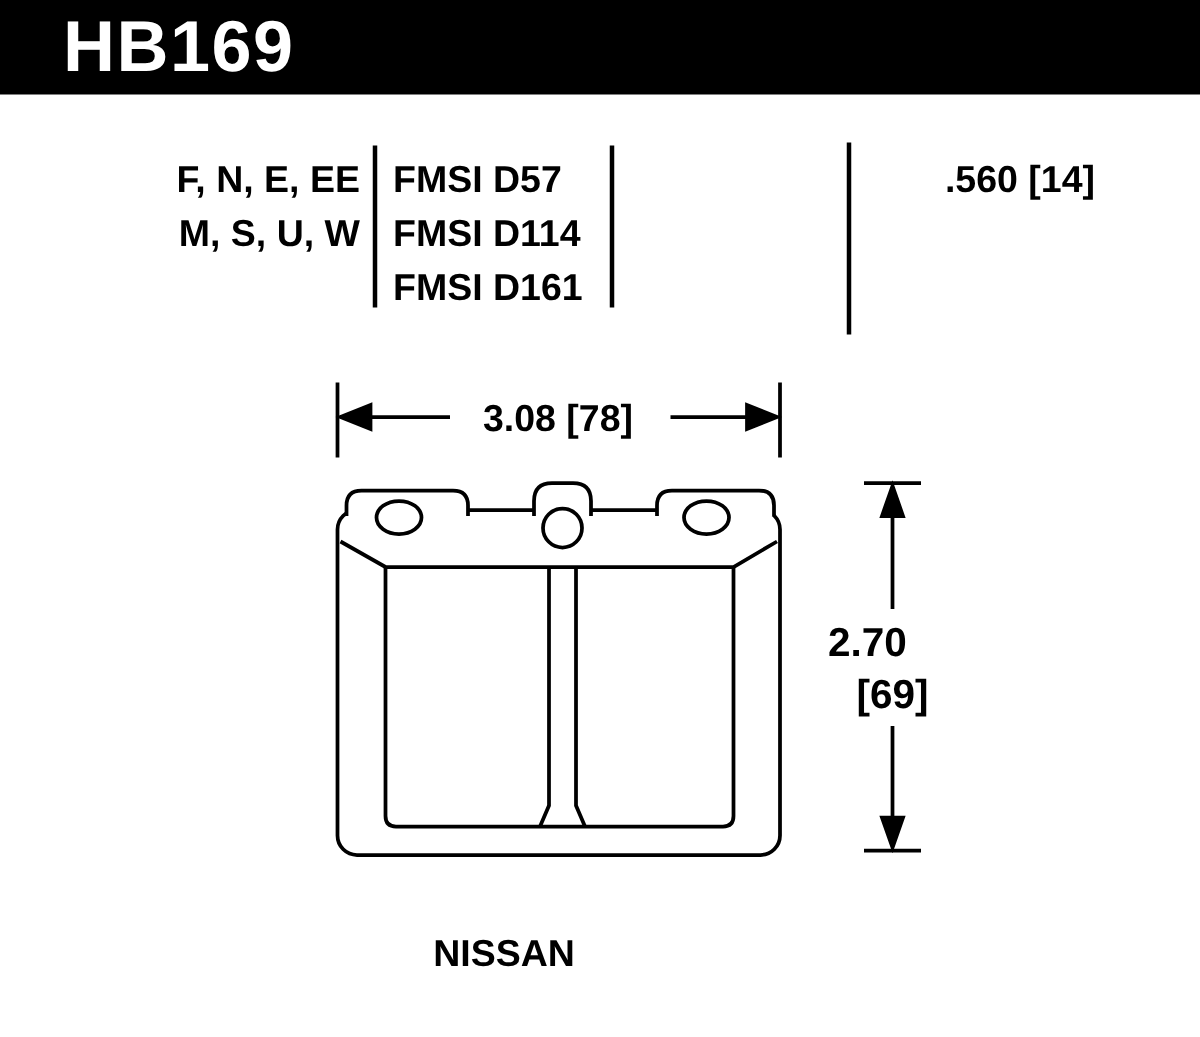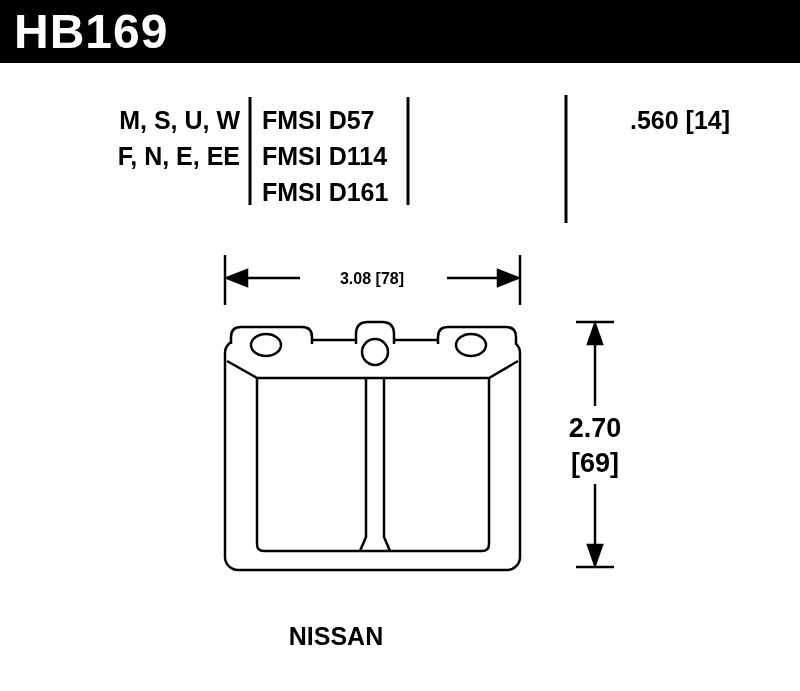--- a/index.html
+++ b/index.html
@@ -19,21 +19,21 @@
   .abs { position: absolute; }
   .header-bar {
     left: 0; top: 10; width: 800px; height: 63px;
     background: #000000;
     display: flex; align-items: center;
   }
   .part-number {
     color: #ffffff;
     font-size: 48px;
     font-weight: bold;
-    padding-left: 14px;
+    padding-left: 42px;
     letter-spacing: 1px;
   }
   .footer-bar {
     left: 0; top: 678; width: 800px; height: 13px;
     background: #000000;
   }
   .spec-text {
     font-size: 25px;
     font-weight: bold;
     line-height: 36px;
@@ -48,26 +48,26 @@
     text-align: left;
   }
   .thickness {
     left: 590px; top: 104px; width: 180px;
     font-size: 25px; font-weight: bold; line-height: 32px;
     text-align: center; white-space: nowrap;
   }
   .dim-width {
     left: 292px; top: 264px; width: 160px;
     text-align: center;
-    font-size: 16px; font-weight: bold; line-height: 30px;
+    font-size: 25px; font-weight: bold; line-height: 30px;
     white-space: nowrap;
   }
   .dim-height-in {
     left: 552px; top: 412px; width: 86px;
-    text-align: center;
+    text-align: left;
     font-size: 27px; font-weight: bold; line-height: 32px;
   }
   .dim-height-mm {
     left: 552px; top: 447px; width: 86px;
     text-align: center;
     font-size: 27px; font-weight: bold; line-height: 32px;
   }
   .make-label {
     left: 0; top: 621px; width: 672px;
     text-align: center;
@@ -128,22 +128,22 @@
       <line x1="576" y1="322" x2="614" y2="322"></line>
       <line x1="576" y1="567" x2="614" y2="567"></line>
       <line x1="595" y1="341" x2="595" y2="406"></line>
       <polygon points="595,324 588,344 602,344"></polygon>
       <line x1="595" y1="484" x2="595" y2="548"></line>
       <polygon points="595,565 588,545 602,545"></polygon>
     </g>
   </svg>
 
   <div class="abs spec-text compounds">
+    <div>F, N, E, EE</div>
     <div>M, S, U, W</div>
-    <div>F, N, E, EE</div>
   </div>
 
   <div class="abs spec-text fmsi">
     <div>FMSI D57</div>
     <div>FMSI D114</div>
     <div>FMSI D161</div>
   </div>
 
   <div class="abs thickness">.560 [14]</div>
 

